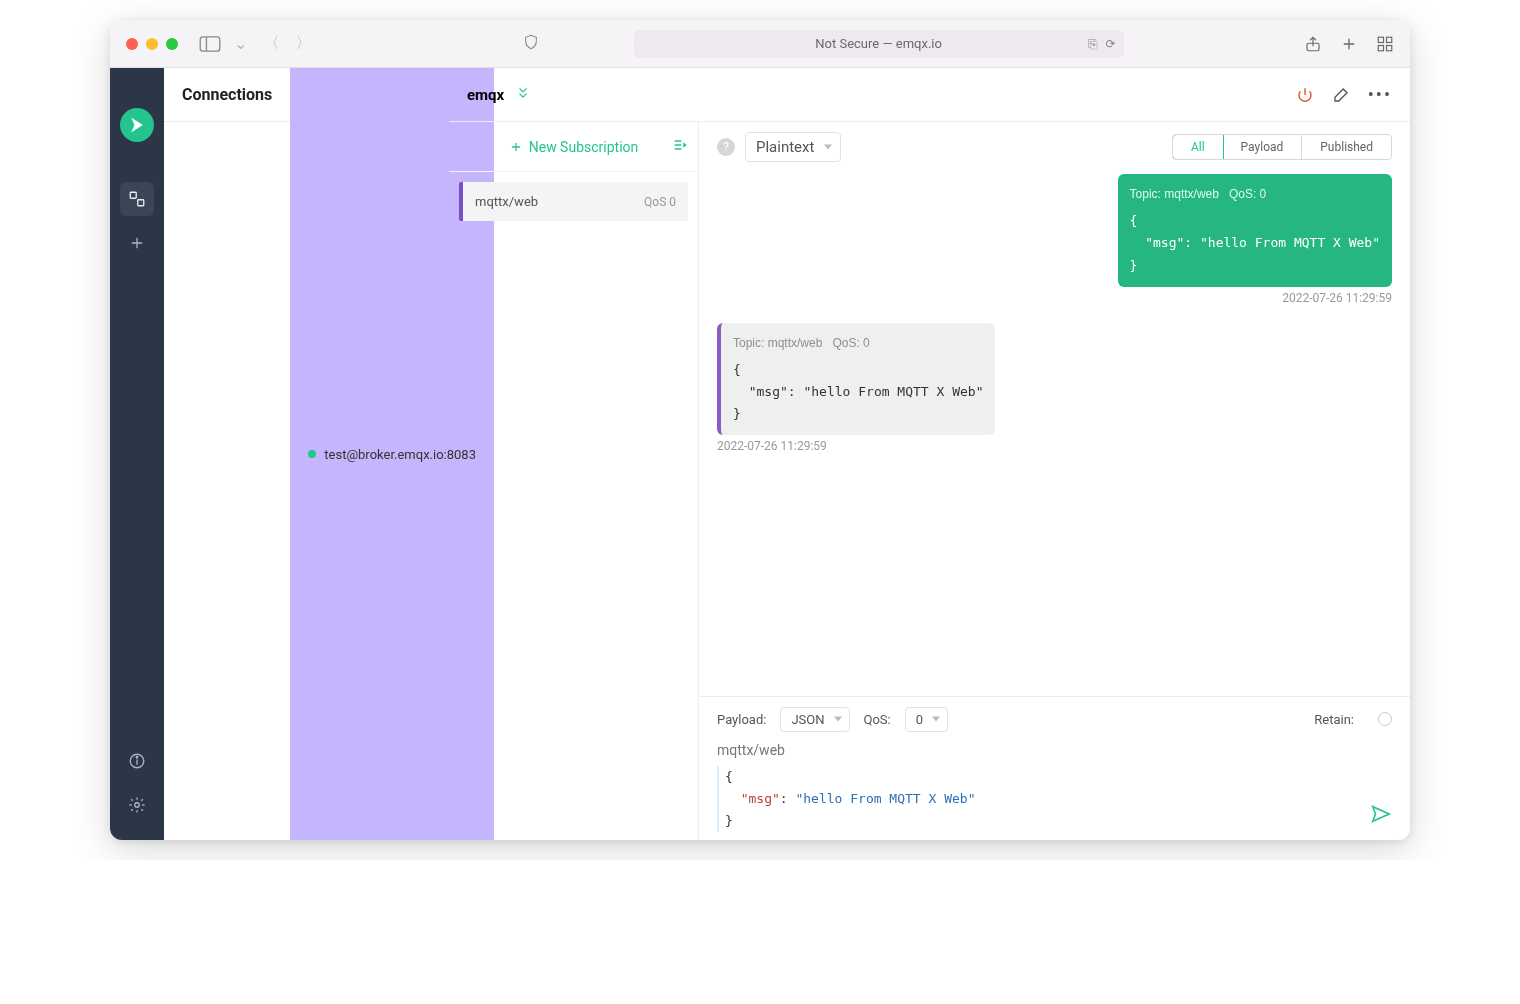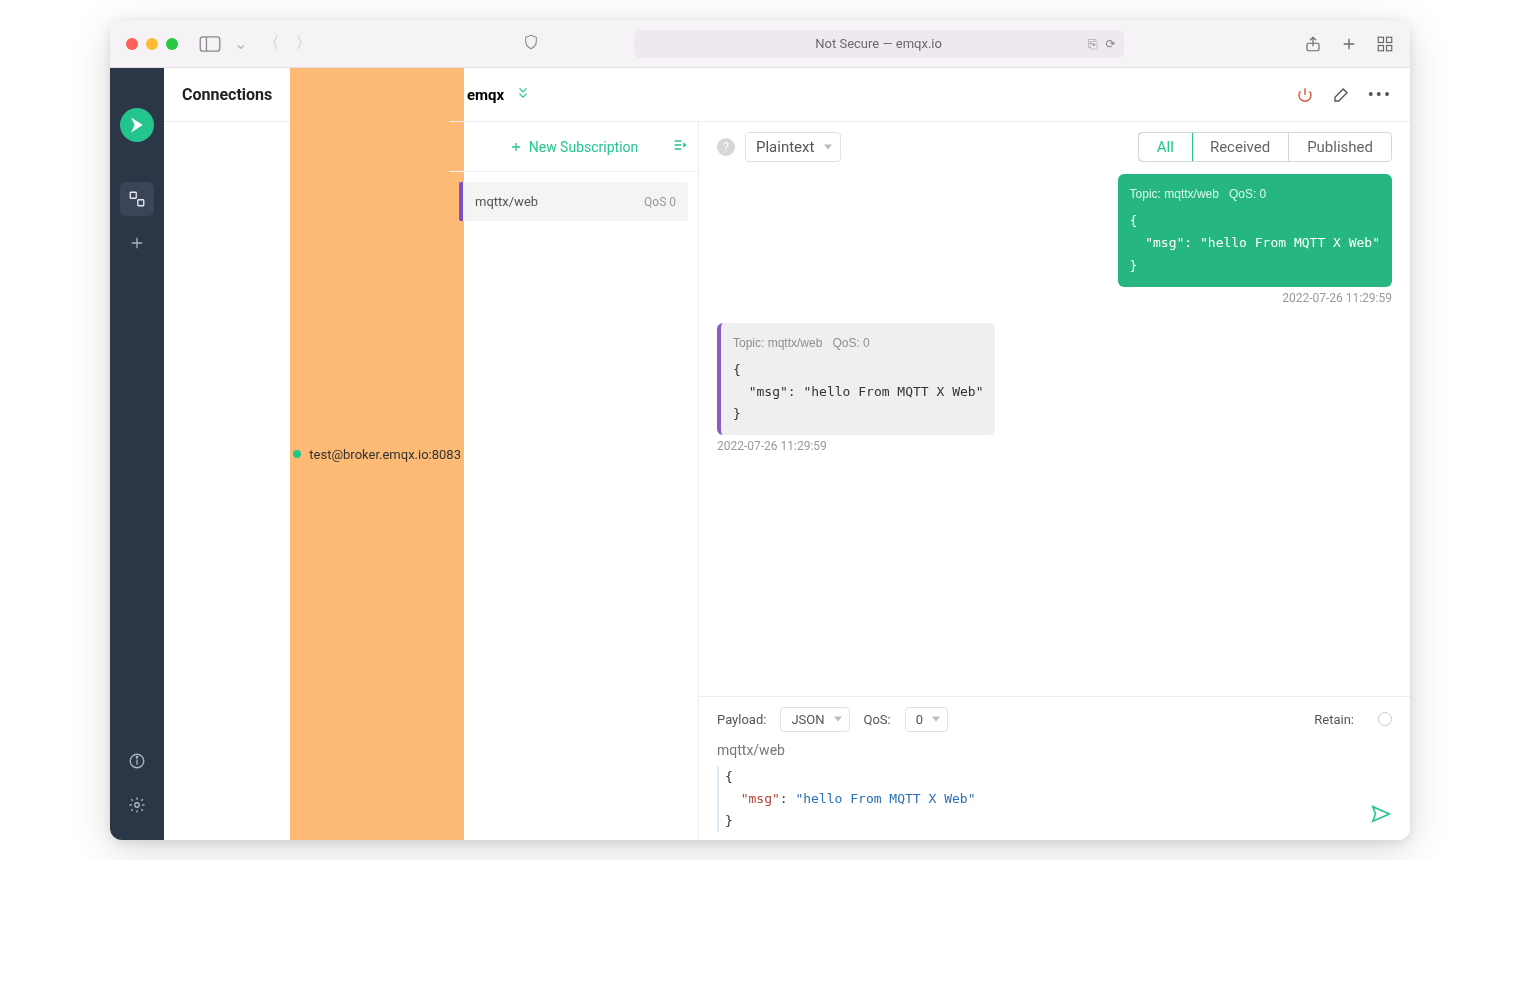--- a/index.html
+++ b/index.html
@@ -77,23 +77,23 @@
     width: 285px;
     border-right:1px solid #ededed;
     display:flex; flex-direction:row;
   }
   .col-conn-header {
     height:54px; display:flex; align-items:center;
     padding:0 18px; font-weight:700; font-size:16px; color:#222;
     border-bottom:1px solid #ededed;
   }
   .conn-item {
-    padding:14px 3px; font-size:13px; color:#333;
+    padding:14px 18px; font-size:13px; color:#333;
     display:flex; align-items:center; gap:8px;
-    background:#fdba74;
+    background:#c4b5fd;
   }
   .conn-dot{width:8px;height:8px;border-radius:50%;background:#24c48e;}
 
   
   .col-sub {
     width: 250px;
     border-right:1px solid #ededed;
     display:flex; flex-direction:column;
   }
   .content-header {
@@ -130,21 +130,21 @@
   .msg-toolbar{
     padding:10px 18px 6px 18px; display:flex; align-items:center; gap:10px;
   }
   .help-dot{width:18px;height:18px;border-radius:50%;background:#d6d6d6;color:#fff;font-size:12px;display:flex;align-items:center;justify-content:center;}
   .plaintext-select{
     border:1px solid #e2e2e2; border-radius:4px; padding:5px 26px 5px 10px;
     font-size:15px; color:#555; position:relative; background:#fff;
   }
   .plaintext-select::after{content:""; position:absolute; right:8px; top:50%; width:0;height:0;border-left:4px solid transparent;border-right:4px solid transparent;border-top:5px solid #bbb; transform:translateY(-50%);}
   .filter-tabs{margin-left:auto; display:flex; border:1px solid #d8d8d8; border-radius:4px; overflow:hidden;}
-  .filter-tabs .ft{padding:5px 18px; font-size:15px; color:#666; border-right:1px solid #d8d8d8;}
+  .filter-tabs .ft{padding:5px 18px; font-size:12px; color:#666; border-right:1px solid #d8d8d8;}
   .filter-tabs .ft:last-child{border-right:none;}
   .filter-tabs .ft.active{color:#24c48e; border:1px solid #24c48e; margin:-1px; border-radius:4px 0 0 4px;}
 
   .msg-scroll{flex:1; overflow:auto; padding:6px 18px 10px 18px;}
   .msg-row{display:flex; flex-direction:column; margin-bottom:18px;}
   .msg-row.sent{align-items:flex-end;}
   .msg-row.recv{align-items:flex-start;}
   .bubble{
     max-width:290px; border-radius:6px; padding:10px 12px;
     font-family: ui-monospace, Menlo, Consolas, monospace; font-size:13px; line-height:1.7;
@@ -327,21 +327,21 @@
         </div>
 
         <div class="col-msg">
           <div class="msg-toolbar">
             <span class="help-dot">?</span>
             <div class="plaintext-select">
               <span>Plaintext</span>
             </div>
             <div class="filter-tabs">
               <div class="ft active">All</div>
-              <div class="ft">Received</div>
+              <div class="ft">Payload</div>
               <div class="ft">Published</div>
             </div>
           </div>
 
           <div class="msg-scroll">
             <div class="msg-row sent">
               <div class="bubble sent"><div class="meta"><span>Topic: mqttx/web</span>&nbsp;&nbsp;&nbsp;<span>QoS: 0</span></div><span>{
   "msg": "hello From MQTT X Web"
 }</span></div>
               <div class="timestamp">2022-07-26 11:29:59</div>

